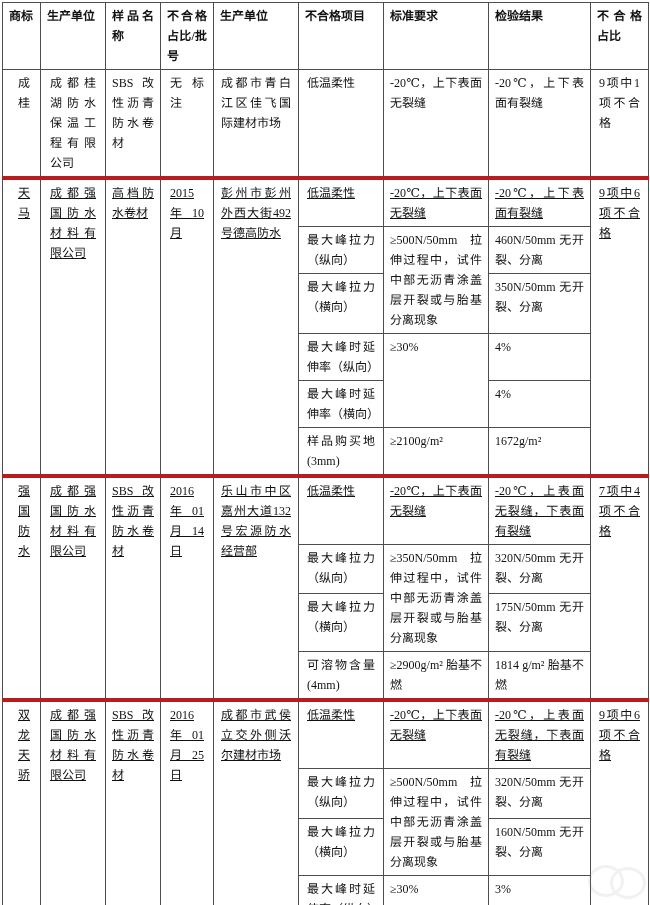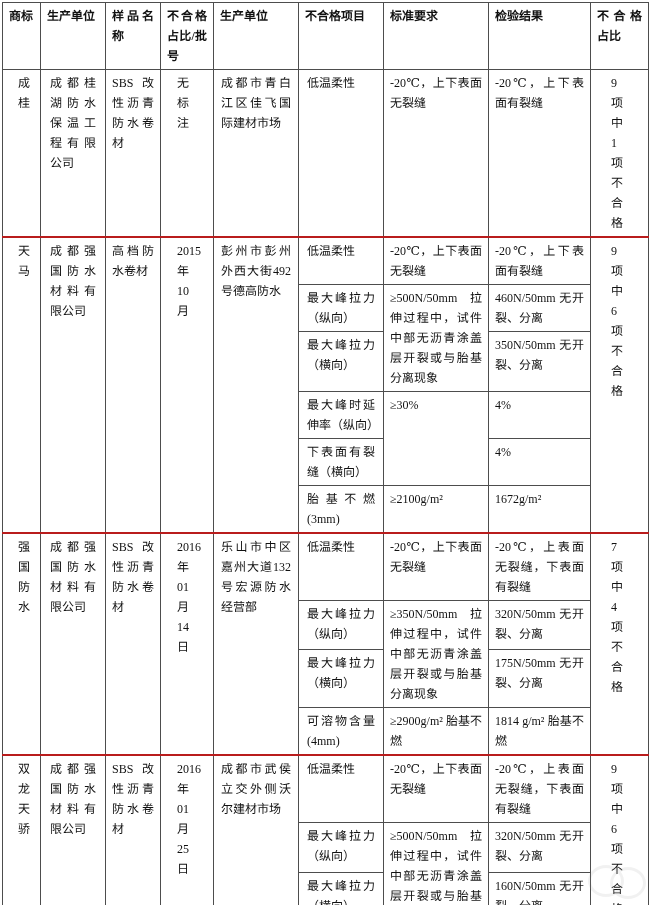--- a/index.html
+++ b/index.html
@@ -24,27 +24,27 @@
     line-height: 20px;
     padding: 3px 6px;
     text-align: justify;
     text-justify: inter-character;
     overflow: hidden;
   }
   th { font-weight: bold; }
   td.c-brand   { padding: 3px 15px; }
   td.c-prod    { padding: 3px 9px; margin-left: 28px; }
   td.c-name    { padding: 3px 6px; }
-  td.c-date    { padding: 3px 16px; }
+  td.c-date    { padding: 3px 9px; }
   td.c-place   { padding: 3px 7px; }
   td.c-item    { padding: 3px 8px; }
   td.c-std     { padding: 3px 6px; }
   td.c-res     { padding: 3px 6px; }
-  td.c-ratio   { padding: 3px 20px; }
-  tr.brand-sep > td { border-top: 2px solid #b91c1c; }
+  td.c-ratio   { padding: 3px 8px; }
+  tr.brand-sep > td { border-top: 4px solid #b91c1c; text-decoration: underline; }
   .watermark {
     position: absolute;
     right: 6px; bottom: 8px;
     width: 58px; height: 38px;
     opacity: 0.13;
     pointer-events: none;
   }
   .watermark .arc1, .watermark .arc2 {
     position: absolute;
     border: 3px solid #999999;
@@ -113,25 +113,25 @@
   <tr style="height:60px">
     <td class="c-item">最大峰拉力（横向）</td>
     <td class="c-res">350N/50mm 无开裂、分离</td>
   </tr>
   <tr style="height:38px">
     <td class="c-item">最大峰时延伸率（纵向）</td>
     <td class="c-std" rowspan="2">≥30%</td>
     <td class="c-res">4%</td>
   </tr>
   <tr style="height:40px">
-    <td class="c-item">下表面有裂缝（横向）</td>
+    <td class="c-item">最大峰时延伸率（横向）</td>
     <td class="c-res">4%</td>
   </tr>
   <tr style="height:36px">
-    <td class="c-item">胎基不燃(3mm)</td>
+    <td class="c-item">样品购买地(3mm)</td>
     <td class="c-std">≥2100g/m²</td>
     <td class="c-res">1672g/m²</td>
   </tr>
 
   <tr class="brand-sep" style="height:62px">
     <td class="c-brand" rowspan="4">强国防水</td>
     <td class="c-prod" rowspan="4">成都强国防水材料有限公司</td>
     <td class="c-name" rowspan="4">SBS 改性沥青防水卷材</td>
     <td class="c-date" rowspan="4">2016 年 01 月 14 日</td>
     <td class="c-place" rowspan="4">乐山市中区嘉州大道132号宏源防水经营部</td>

